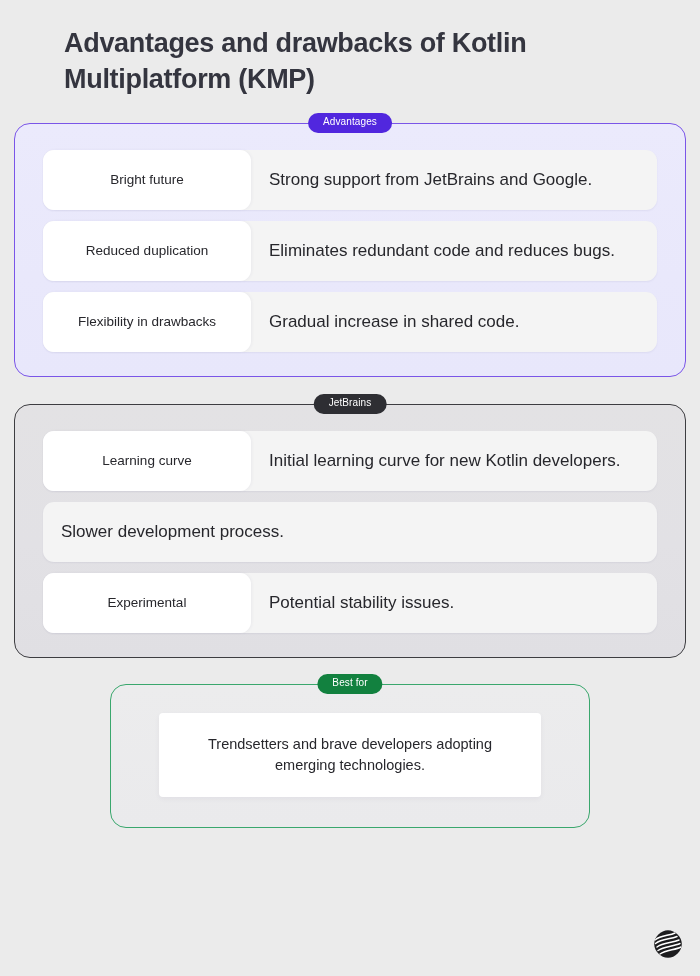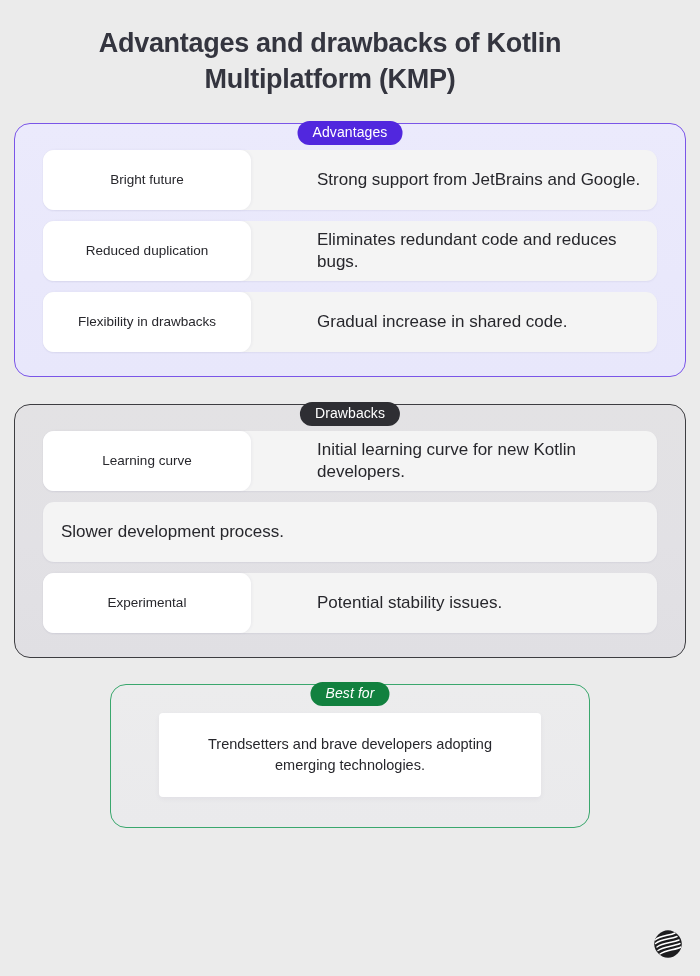--- a/index.html
+++ b/index.html
@@ -11,27 +11,26 @@
 
   body {
     background: #ebebeb;
     font-family: "Liberation Sans", sans-serif;
     position: relative;
     overflow: hidden;
   }
 
   
   .page-title {
-    text-align: center;
     font-size: 27px;
     font-weight: bold;
     line-height: 1.32;
     color: #34353f;
     letter-spacing: -0.3px;
-    padding: 26px 70px 0 30px;
+    padding: 26px 70px 0 64px;
   }
 
   
   .section {
     position: relative;
     margin: 0 14px;
     border-radius: 16px;
     padding: 26px 28px 24px 28px;
   }
 
@@ -55,45 +54,43 @@
   }
 
   
   .badge {
     position: absolute;
     top: -11.5px;
     left: 50%;
     transform: translateX(-50%);
     border-radius: 999px;
     color: #ffffff;
-    font-size: 14px;
+    font-size: 10px;
     font-weight: normal;
     letter-spacing: 0.1px;
     padding: 4.5px 15px 5.5px 15px;
     white-space: nowrap;
     line-height: 1;
-    margin-top: 8px;
   }
   .badge.purple { background: #5127de; }
   .badge.dark   { background: #2e2e33; }
-  .badge.green  { background: #12813f; font-style: italic; }
+  .badge.green  { background: #12813f; }
 
   
   .rows { display: flex; flex-direction: column; gap: 11px; }
 
   .row {
     position: relative;
     display: flex;
     align-items: stretch;
     height: 60px;
     border-radius: 11px;
     background: #f4f4f4;
     box-shadow: 0 1px 2px rgba(60, 50, 110, 0.07);
     overflow: visible;
-    gap: 48px;
   }
 
   .row-label {
     position: relative;
     z-index: 2;
     flex: 0 0 208px;
     background: #ffffff;
     border-radius: 11px;
     display: flex;
     align-items: center;
@@ -167,21 +164,21 @@
     <div class="row">
       <div class="row-label">Flexibility in drawbacks</div>
       <div class="row-desc">Gradual increase in shared code.</div>
     </div>
 
   </div>
 </section>
 
 <section class="section drawbacks">
 
-  <span class="badge dark">Drawbacks</span>
+  <span class="badge dark">JetBrains</span>
 
   <div class="rows">
 
     <div class="row">
       <div class="row-label">Learning curve</div>
       <div class="row-desc">Initial learning curve for new Kotlin developers.</div>
     </div>
 
     <div class="row">
       <div class="row-desc">Slower development process.</div>

